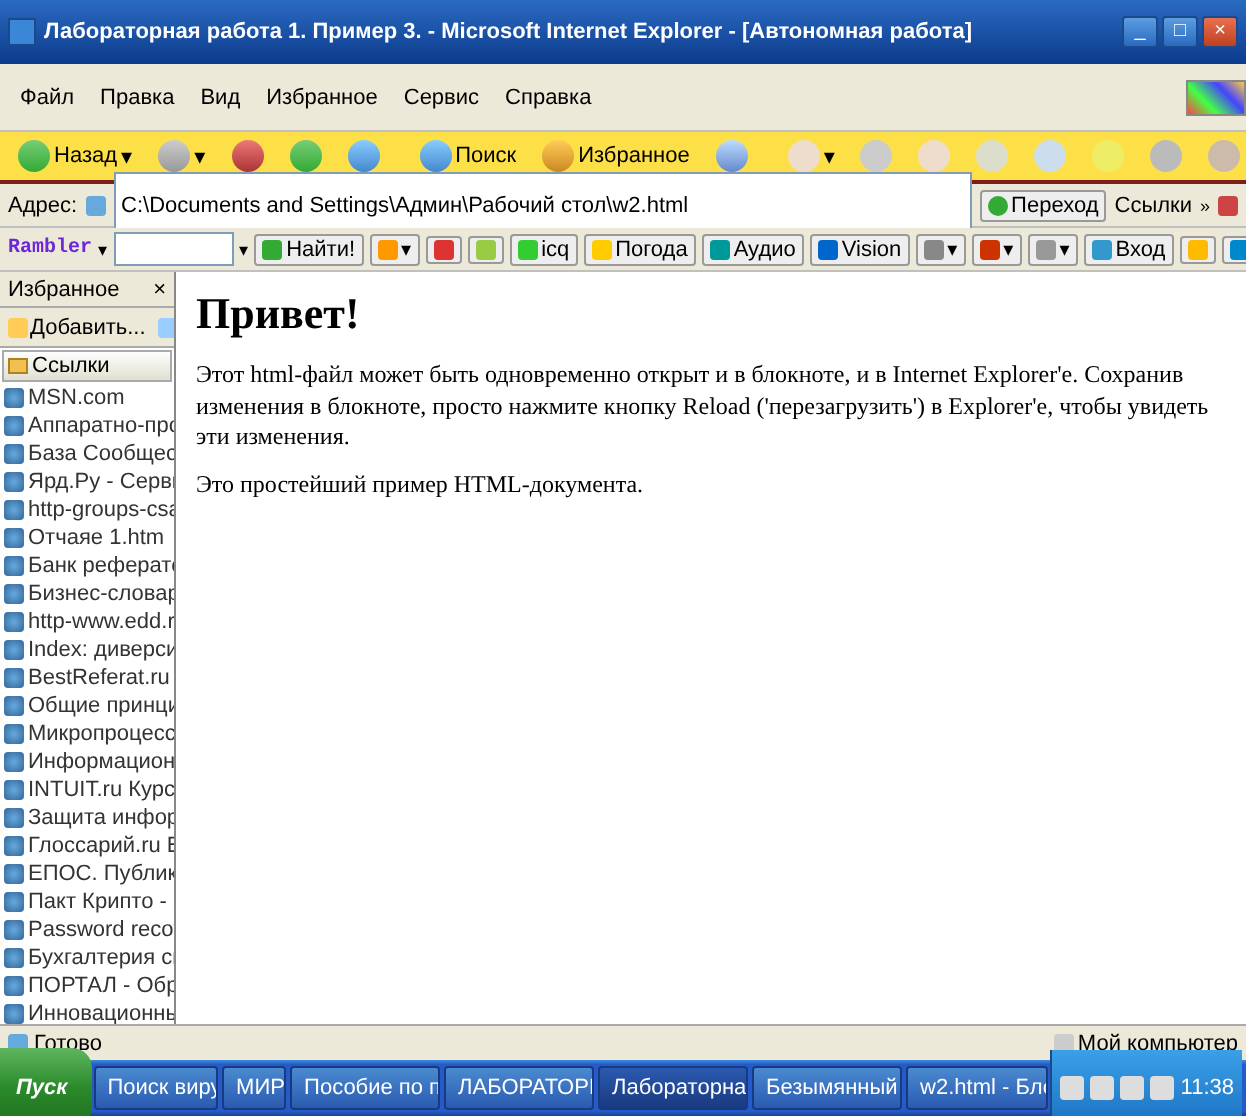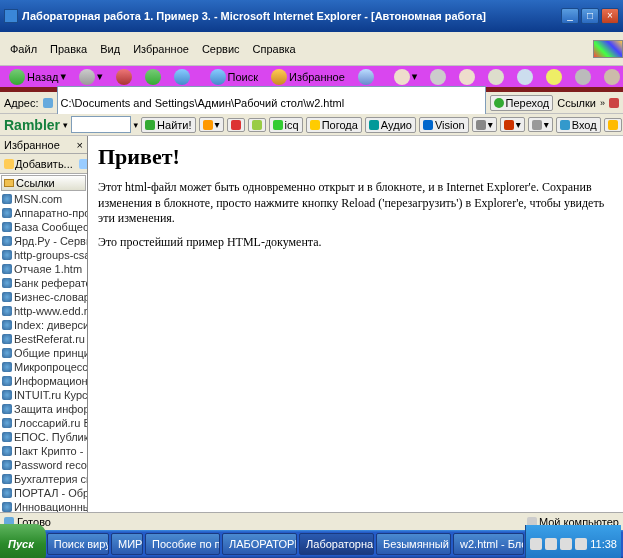--- a/index.html
+++ b/index.html
@@ -6,28 +6,28 @@
 body { width: 623px; height: 558px; background: #ece9d8; display: flex; flex-direction: column; overflow: hidden; }
 .titlebar { height: 22px; background: linear-gradient(to bottom, #2a6ac1 0%, #0c3b8c 100%); color: #fff; display: flex; align-items: center; padding: 16px 4px; }
 .titlebar .ico { width: 14px; height: 14px; background: #3a87d8; margin-right: 4px; border: 1px solid #1a4a8a; }
 .titlebar .t { flex: 1; font-weight: bold; font-size: 11px; }
 .titlebar .winbtns { display: flex; gap: 2px; }
 .titlebar .winbtn { width: 18px; height: 16px; background: linear-gradient(#5a9de0,#2a6ac1); border: 1px solid #1a4a8a; border-radius: 2px; text-align: center; color: #fff; font-size: 10px; line-height: 13px; cursor: pointer; }
 .titlebar .close { background: linear-gradient(#e87050,#c04020); }
 .menubar { height: 34px; background: #ece9d8; display: flex; align-items: center; padding-left: 4px; gap: 1px; border-bottom: 1px solid #c0c0c0; }
 .menubar span { padding: 2px 6px; cursor: pointer; }
 .winlogo { margin-left: auto; width: 30px; height: 18px; background: linear-gradient(45deg,#f44,#4f4,#44f,#fc4); border: 1px solid #888; }
-.toolbar { height: 26px; background: #d946ef; display: flex; align-items: center; padding: 0 4px; gap: 3px; border-bottom: 5px solid #7f1d1d; }
+.toolbar { height: 26px; background: #fde047; display: flex; align-items: center; padding: 0 4px; gap: 3px; border-bottom: 2px solid #7f1d1d; }
 .tbtn { display: flex; align-items: center; gap: 2px; padding: 2px 4px; border: 1px solid transparent; border-radius: 3px; cursor: pointer; }
 .tbicon { width: 16px; height: 16px; border-radius: 50%; }
 .sep { width: 1px; height: 18px; background: #aaa; margin: 0 2px; }
 .addrbar { height: 22px; background: #ece9d8; display: flex; align-items: center; padding: 0 4px; gap: 4px; border-bottom: 1px solid #c0c0c0; }
 .addrbar input { flex: 1; height: 34px; border: 1px solid #7f9db9; padding: 0 3px; font-size: 11px; }
 .rambler { height: 22px; background: #ece9d8; display: flex; align-items: center; padding: 0 4px; gap: 3px; border-bottom: 1px solid #c0c0c0; }
-.rambler .logo { font-weight: bold; color: #15803d; font-size: 14px; font-family: Liberation Sans, sans-serif; }
+.rambler .logo { font-weight: bold; color: #6d28d9; font-size: 10px; font-family: Liberation Mono, monospace; }
 .rambler input { width: 60px; height: 17px; border: 1px solid #7f9db9; padding: 0 2px; }
 .smallbtn { padding: 1px 3px; border: 1px solid #999; background: #eee; border-radius: 2px; cursor: pointer; font-size: 10px; display: flex; align-items: center; gap: 2px; }
 .ico10 { width: 10px; height: 10px; border-radius: 2px; }
 .body { flex: 1; display: flex; overflow: hidden; }
 .sidebar { width: 88px; background: #fff; border-right: 1px solid #888; display: flex; flex-direction: column; overflow: hidden; }
 .sidebar .hdr { height: 18px; background: #ece9d8; border-bottom: 1px solid #aaa; display: flex; align-items: center; padding: 0 4px; font-size: 10px; }
 .sidebar .hdr .x { margin-left: auto; cursor: pointer; font-size: 11px; }
 .sidebar .tabs { height: 20px; background: #ece9d8; display: flex; align-items: center; padding: 0 2px; gap: 2px; font-size: 10px; border-bottom: 1px solid #aaa; }
 .sidebar .tab { display: flex; align-items: center; gap: 1px; padding: 1px 2px; cursor: pointer; }
 .sidebar .folder { height: 16px; background: linear-gradient(#fefefe,#e0e0d0); border: 1px solid #aaa; margin: 1px; display: flex; align-items: center; padding: 0 2px; font-size: 10px; gap: 2px; }

